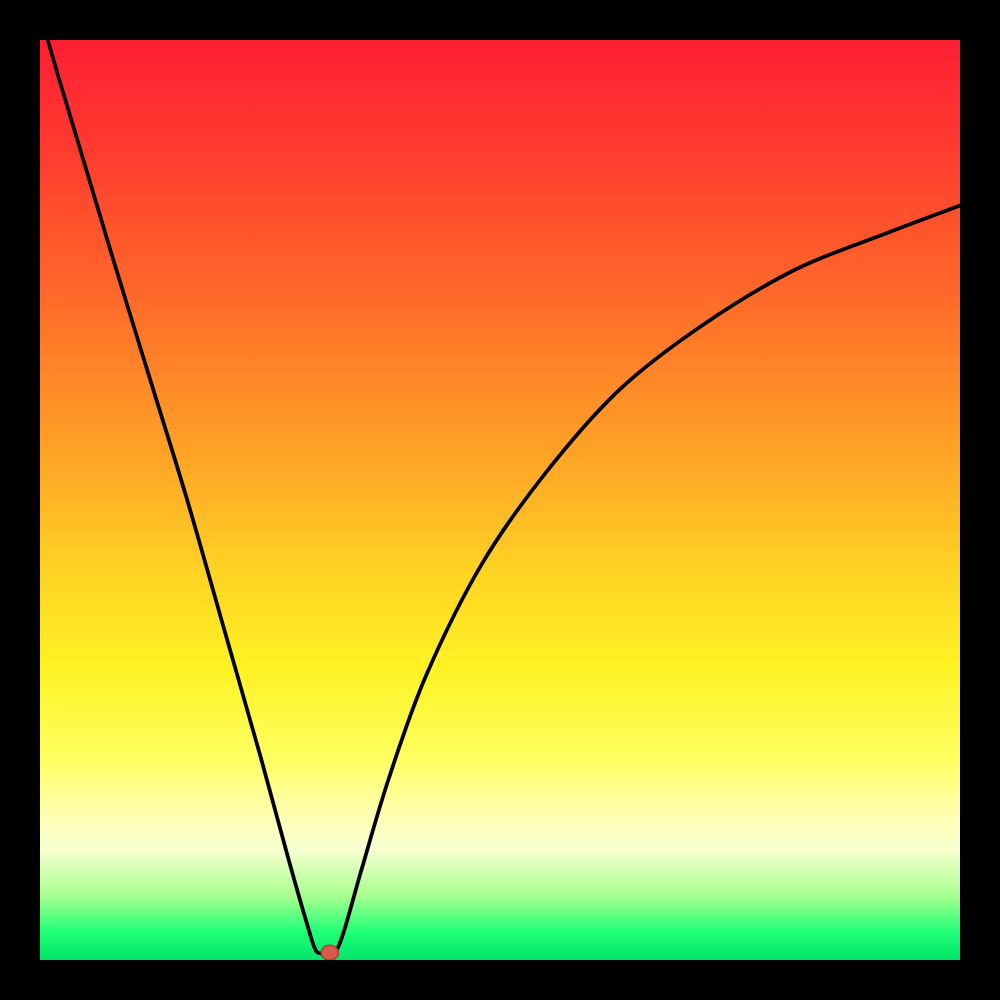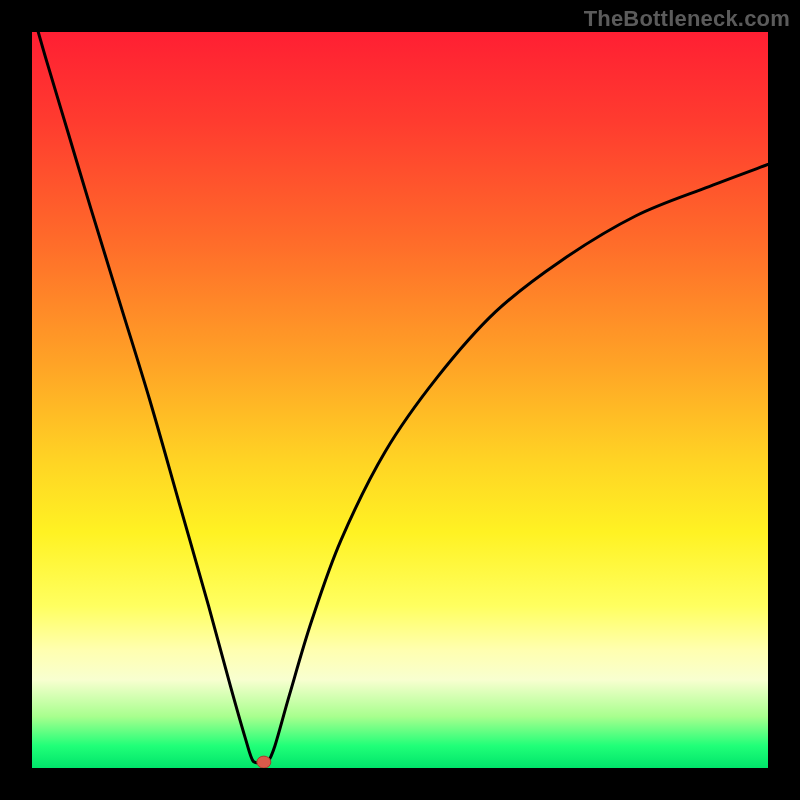--- a/index.html
+++ b/index.html
@@ -56,21 +56,20 @@
     left: 0;
     top: 0;
     width: 736px;
     height: 736px;
   }
 </style>
 </head>
 <body>
 
 <div class="frame">
-  <div class="watermark">TheBottleneck.com</div>
 
   <div class="plot">
     <svg class="curve" viewBox="0 0 736 736" preserveAspectRatio="none">
       <path id="curve-path" fill="none" stroke-width="3" stroke-linecap="round" stroke-linejoin="round" stroke="#000000" d="M 0.00 -22.08 C 2.45 -13.49, 8.59 8.59, 14.72 29.44 C 20.85 50.29, 29.44 78.51, 36.80 103.04 C 44.16 127.57, 50.29 148.43, 58.88 176.64 C 67.47 204.85, 78.51 240.43, 88.32 272.32 C 98.13 304.21, 107.95 334.88, 117.76 368.00 C 127.57 401.12, 137.39 436.69, 147.20 471.04 C 157.01 505.39, 168.05 543.41, 176.64 574.08 C 185.23 604.75, 192.59 632.96, 198.72 655.04 C 204.85 677.12, 209.76 694.29, 213.44 706.56 C 217.12 718.83, 218.35 724.71, 220.80 728.64 C 223.25 732.57, 225.71 729.87, 228.16 730.11 C 230.61 730.36, 233.07 732.81, 235.52 730.11 C 237.97 727.41, 239.20 725.21, 242.88 713.92 C 246.56 702.63, 251.47 683.25, 257.60 662.40 C 263.73 641.55, 271.09 614.56, 279.68 588.80 C 288.27 563.04, 296.85 536.05, 309.12 507.84 C 321.39 479.63, 337.33 446.51, 353.28 419.52 C 369.23 392.53, 386.40 369.23, 404.80 345.92 C 423.20 322.61, 442.83 299.31, 463.68 279.68 C 484.53 260.05, 506.61 244.11, 529.92 228.16 C 553.23 212.21, 578.99 196.27, 603.52 184.00 C 628.05 171.73, 655.04 163.15, 677.12 154.56 C 699.20 145.97, 726.19 136.16, 736.00 132.48 "></path>
       <ellipse id="min-marker" rx="7" ry="6" fill="#d95a4a" cx="231.84" cy="730.11" stroke="#a83b2d" stroke-width="1"></ellipse>
     </svg>
   </div>
 </div>
 
 </body></html>

